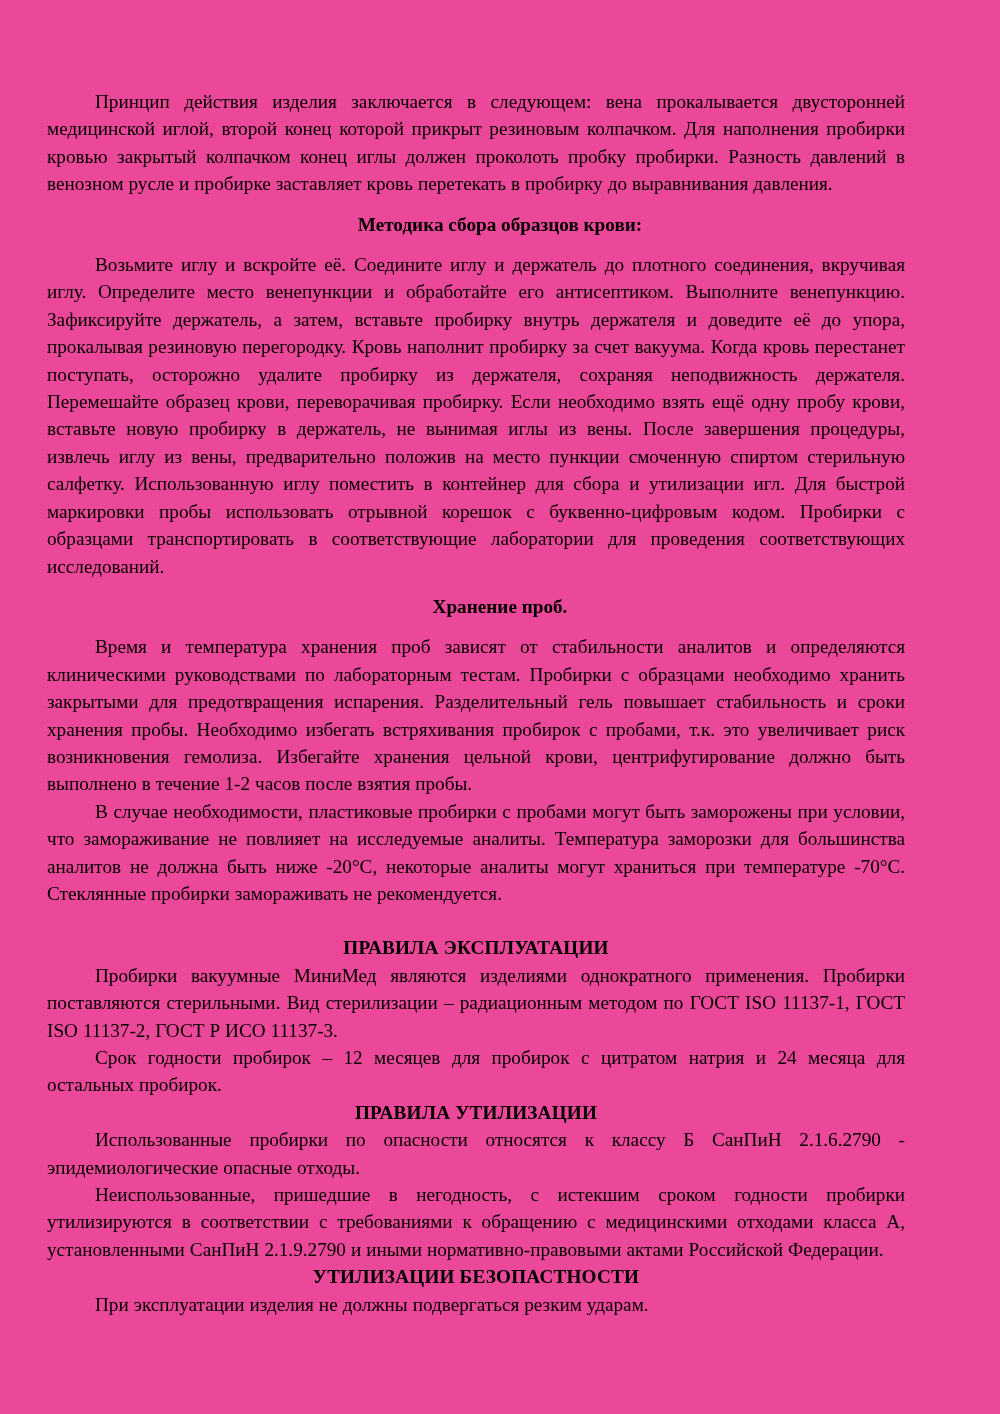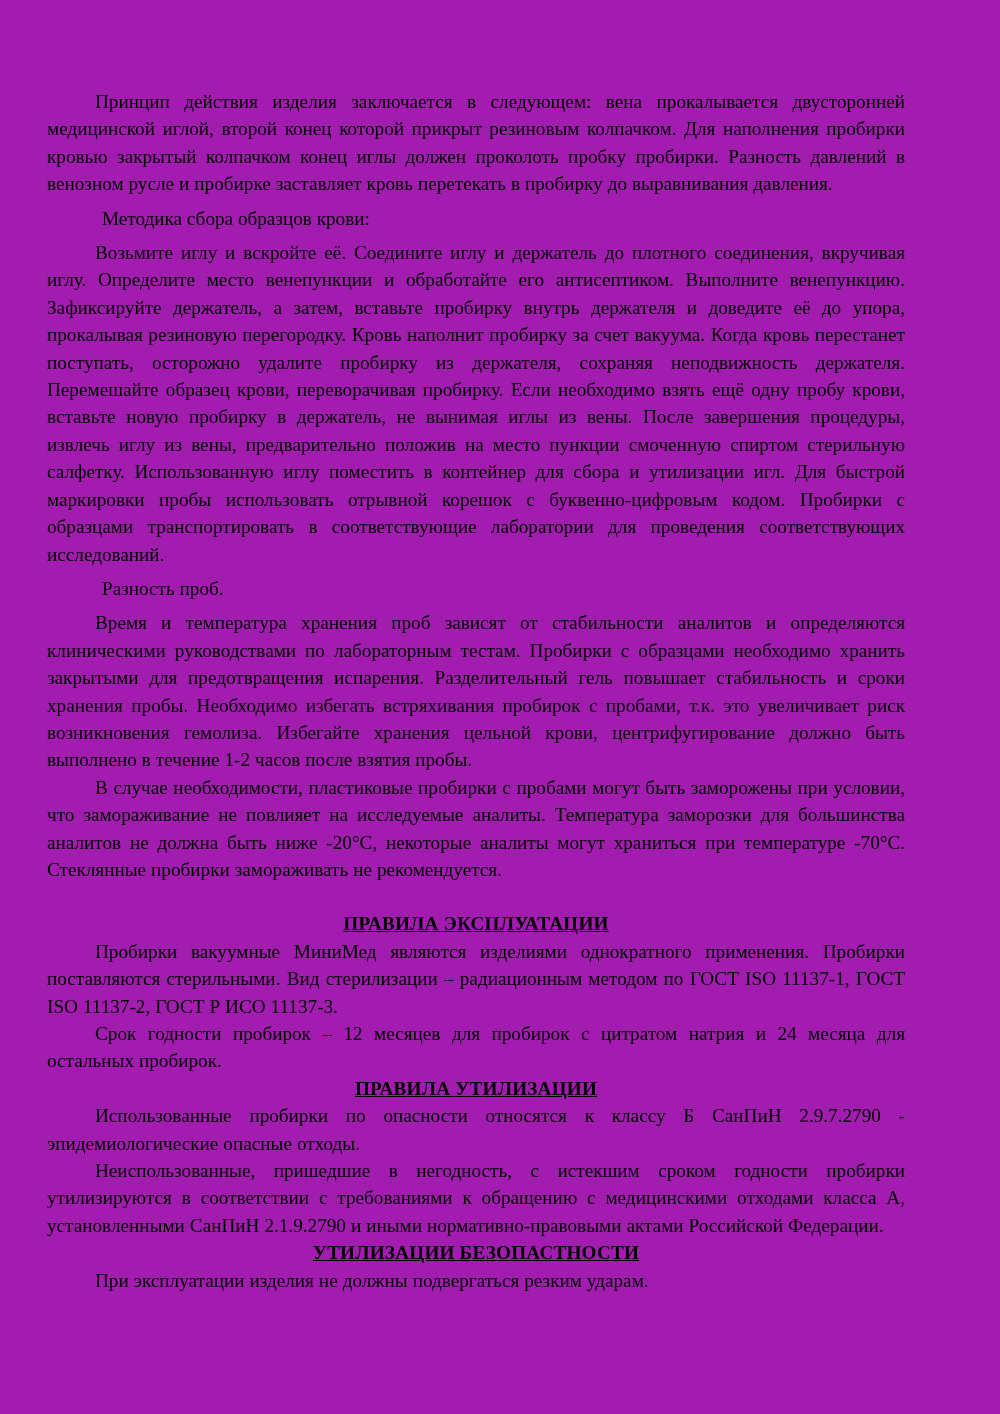--- a/index.html
+++ b/index.html
@@ -6,92 +6,91 @@
   html, body {
     margin: 0;
     padding: 0;
     background: #ffffff;
   }
   .page {
     position: relative;
     width: 1000px;
     height: 1414px;
     margin: 0 auto;
-    background: #a21caf;
+    background: #ec4899;
     box-sizing: border-box;
     padding: 88px 95px 0 47px;
     font-family: "Liberation Serif", "DejaVu Serif", serif;
     color: #000000;
     overflow: hidden;
   }
   .doc-body {
     width: 858px;
   }
   p.para {
     margin: 0;
     font-size: 19.2px;
     line-height: 27.4px;
     text-align: justify;
     text-indent: 48px;
     text-justify: inter-word;
     hyphens: none;
     word-spacing: 0.01em;
   }
   p.subhead {
-    margin: 7px;
+    margin: 13px;
     font-size: 19.2px;
     line-height: 27.4px;
     text-indent: 48px;
-    font-weight: normal;
-    text-align: left;
+    font-weight: bold;
+    text-align: center;
   }
   h2.section-heading {
     margin: 0;
     font-size: 19.2px;
     line-height: 27.4px;
     font-weight: bold;
     text-align: center;
     text-indent: 0;
     letter-spacing: 0.2px;
-    text-decoration: underline;
   }
   .gap-before-heading {
     height: 27px;
   }
 </style>
 </head>
 <body>
 
 <div class="page">
   <div class="doc-body">
 
     <p class="para">Принцип действия изделия заключается в следующем: вена прокалывается двусторонней медицинской иглой, второй конец которой прикрыт резиновым колпачком. Для наполнения пробирки кровью закрытый колпачком конец иглы должен проколоть пробку пробирки. Разность давлений в венозном русле и пробирке заставляет кровь перетекать в пробирку до выравнивания давления.</p>
 
     <p class="subhead">Методика сбора образцов крови:</p>
 
     <p class="para">Возьмите иглу и вскройте её. Соедините иглу и держатель до плотного соединения, вкручивая иглу. Определите место венепункции и обработайте его антисептиком. Выполните венепункцию. Зафиксируйте держатель, а затем, вставьте пробирку внутрь держателя и доведите её до упора, прокалывая резиновую перегородку. Кровь наполнит пробирку за счет вакуума. Когда кровь перестанет поступать, осторожно удалите пробирку из держателя, сохраняя неподвижность держателя. Перемешайте образец крови, переворачивая пробирку. Если необходимо взять ещё одну пробу крови, вставьте новую пробирку в держатель, не вынимая иглы из вены. После завершения процедуры, извлечь иглу из вены, предварительно положив на место пункции смоченную спиртом стерильную салфетку. Использованную иглу поместить в контейнер для сбора и утилизации игл. Для быстрой маркировки пробы использовать отрывной корешок с буквенно-цифровым кодом. Пробирки с образцами транспортировать в соответствующие лаборатории для проведения соответствующих исследований.</p>
 
-    <p class="subhead">Разность проб.</p>
+    <p class="subhead">Хранение проб.</p>
 
     <p class="para">Время и температура хранения проб зависят от стабильности аналитов и определяются клиническими руководствами по лабораторным тестам. Пробирки с образцами необходимо хранить закрытыми для предотвращения испарения. Разделительный гель повышает стабильность и сроки хранения пробы. Необходимо избегать встряхивания пробирок с пробами, т.к. это увеличивает риск возникновения гемолиза. Избегайте хранения цельной крови, центрифугирование должно быть выполнено в течение 1-2 часов после взятия пробы.</p>
 
     <p class="para">В случае необходимости, пластиковые пробирки с пробами могут быть заморожены при условии, что замораживание не повлияет на исследуемые аналиты. Температура заморозки для большинства аналитов не должна быть ниже -20°C, некоторые аналиты могут храниться при температуре -70°C. Стеклянные пробирки замораживать не рекомендуется.</p>
 
     <div class="gap-before-heading"></div>
 
     <h2 class="section-heading">ПРАВИЛА ЭКСПЛУАТАЦИИ</h2>
 
     <p class="para">Пробирки вакуумные МиниМед являются изделиями однократного применения. Пробирки поставляются стерильными. Вид стерилизации – радиационным методом по ГОСТ ISO 11137-1, ГОСТ ISO 11137-2, ГОСТ Р ИСО 11137-3.</p>
 
     <p class="para">Срок годности пробирок – 12 месяцев для пробирок с цитратом натрия и 24 месяца для остальных пробирок.</p>
 
     <h2 class="section-heading">ПРАВИЛА УТИЛИЗАЦИИ</h2>
 
 
-    <p class="para">Использованные пробирки по опасности относятся к классу Б СанПиН 2.9.7.2790 - эпидемиологические опасные отходы.</p>
+    <p class="para">Использованные пробирки по опасности относятся к классу Б СанПиН 2.1.6.2790 - эпидемиологические опасные отходы.</p>
 
 
     <p class="para">Неиспользованные, пришедшие в негодность, с истекшим сроком годности пробирки утилизируются в соответствии с требованиями к обращению с медицинскими отходами класса А, установленными СанПиН 2.1.9.2790 и иными нормативно-правовыми актами Российской Федерации.</p>
 
     <h2 class="section-heading">УТИЛИЗАЦИИ БЕЗОПАСТНОСТИ</h2>
 
     <p class="para">При эксплуатации изделия не должны подвергаться резким ударам.</p>
 
 
   </div>

